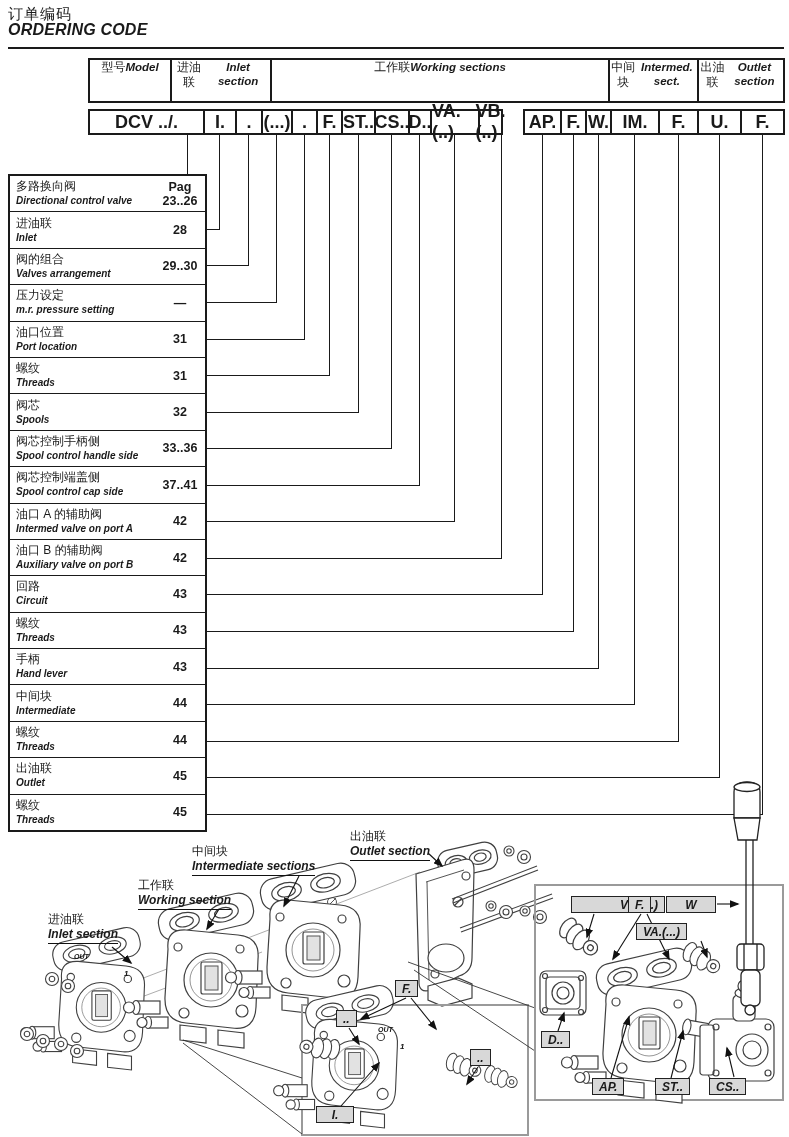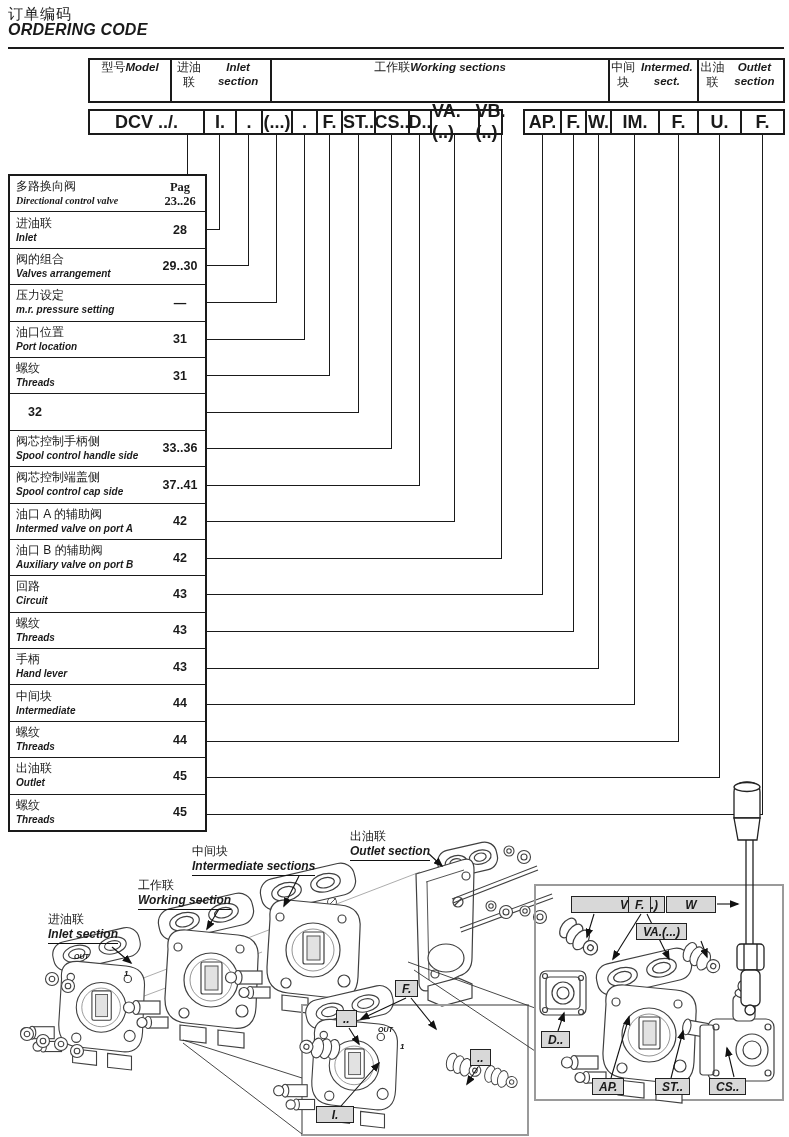--- a/index.html
+++ b/index.html
@@ -13,21 +13,21 @@
           display:flex;flex-direction:row;justify-content:center;text-align:center;background:#fff;}
   .hgroup .zh{font-size:12px;line-height:15px;}
   .hgroup .en{font-size:11.5px;line-height:14px;font-weight:bold;font-style:italic;}
   
   .ccell{position:absolute;top:109px;height:26px;border:2px solid #1a1a1a;box-sizing:border-box;
          display:flex;align-items:center;justify-content:center;font-size:18px;font-weight:bold;background:#fff;}
   
   .listbox{position:absolute;left:8px;top:174px;width:199px;height:658px;border:2px solid #1a1a1a;
            box-sizing:border-box;display:flex;flex-direction:column;background:#fff;}
   .lrow{flex:1;display:flex;align-items:center;border-top:1px solid #1a1a1a;box-sizing:border-box;}
-  .lrow:first-child{border-top:none;font-family:Liberation Serif, serif;}
+  .lrow:first-child{border-top:none;}
   .ltext{flex:1;padding-left:6px;min-width:0;}
   .ltext .zh{font-size:12px;line-height:15px;white-space:nowrap;}
   .ltext .en{font-size:10px;line-height:14px;font-weight:bold;font-style:italic;white-space:nowrap;}
   .lpage{width:50px;text-align:center;font-size:12.5px;font-weight:bold;line-height:14px;flex:none;}
   
   .vline,.hline{position:absolute;background:#1a1a1a;}
   .vline{width:1px;}
   .hline{height:1px;}
   
   .seclabel{position:absolute;border-bottom:1.5px solid #111;padding-bottom:1px;background:transparent;}
@@ -178,20 +178,24 @@
       <div class="lrow">
         <div class="ltext">
           <div class="zh">螺纹</div>
           <div class="en">Threads</div>
         </div>
         <div class="lpage">
           <div>31</div>
         </div>
       </div>
       <div class="lrow">
+        <div class="ltext">
+          <div class="zh">阀芯</div>
+          <div class="en">Spools</div>
+        </div>
         <div class="lpage">
           <div>32</div>
         </div>
       </div>
       <div class="lrow">
         <div class="ltext">
           <div class="zh">阀芯控制手柄侧</div>
           <div class="en">Spool control handle side</div>
         </div>
         <div class="lpage">

